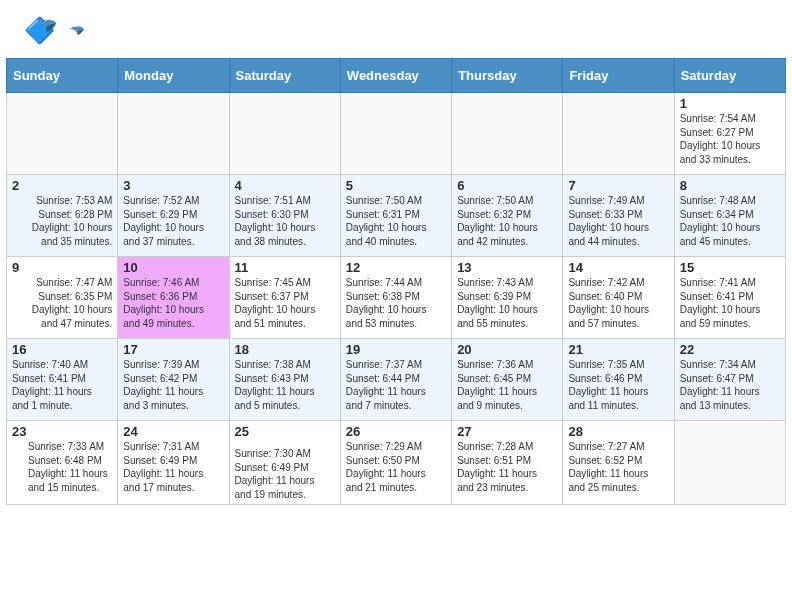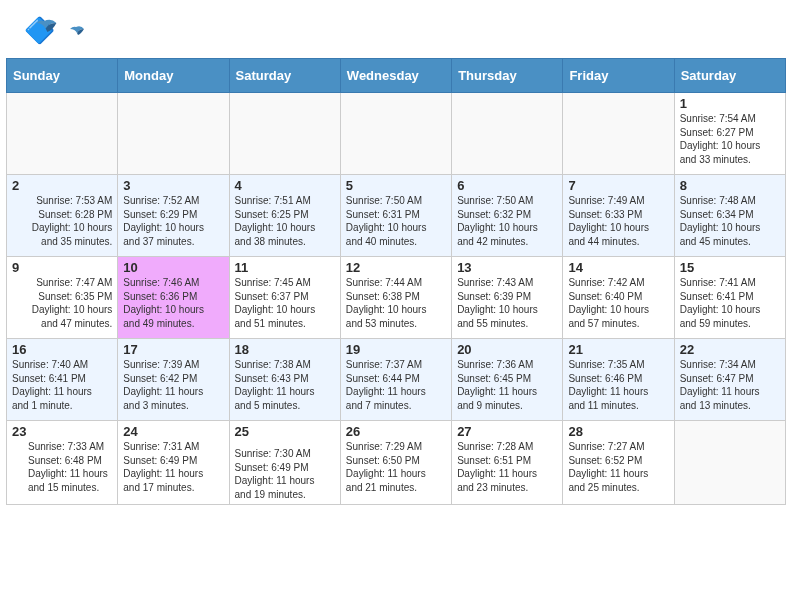--- a/index.html
+++ b/index.html
@@ -114,21 +114,21 @@
           <td style="background: rgb(237, 245, 255);">
             <span class="day-num">3</span>
             <div class="day-info" style="white-space: pre-line;">Sunrise: 7:52 AM
 Sunset: 6:29 PM
 Daylight: 10 hours
 and 37 minutes.</div>
           </td>
           <td style="background: rgb(237, 245, 255);">
             <span class="day-num">4</span>
             <div class="day-info" style="white-space: pre-line;">Sunrise: 7:51 AM
-Sunset: 6:25 PM
+Sunset: 6:30 PM
 Daylight: 10 hours
 and 38 minutes.</div>
           </td>
           <td style="background: rgb(237, 245, 255);">
             <span class="day-num">5</span>
             <div class="day-info" style="white-space: pre-line;">Sunrise: 7:50 AM
 Sunset: 6:31 PM
 Daylight: 10 hours
 and 40 minutes.</div>
           </td>

